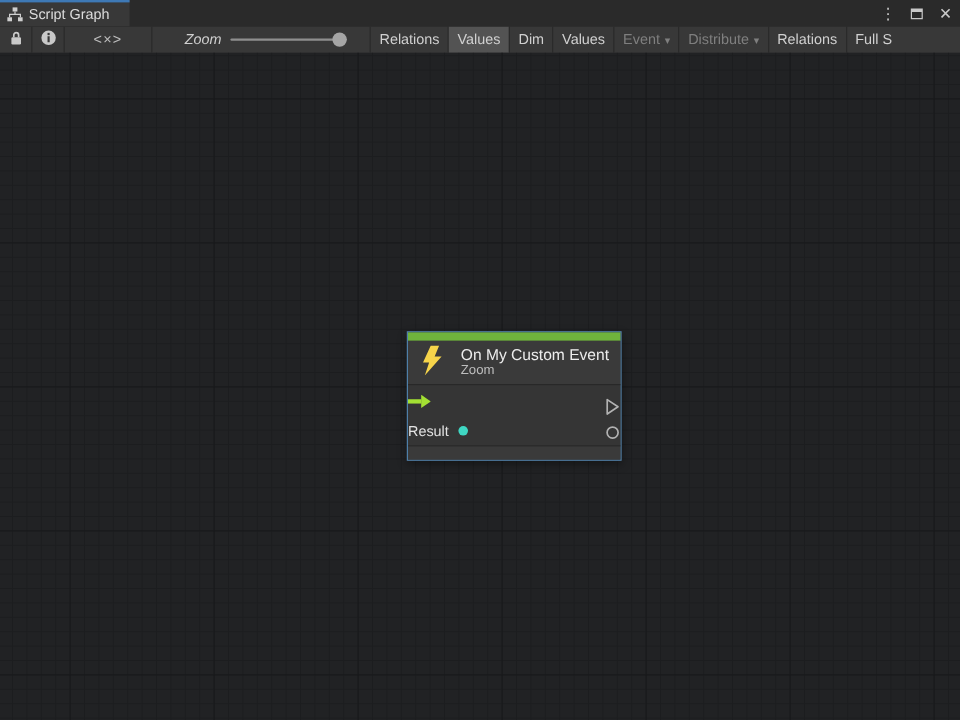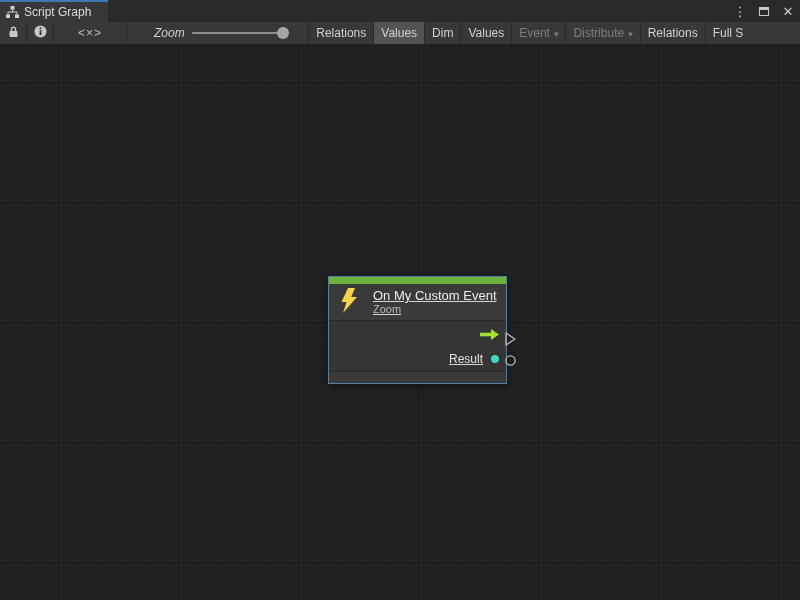--- a/index.html
+++ b/index.html
@@ -65,38 +65,37 @@
       linear-gradient(90deg, #17181a 1px, transparent 1px),
       linear-gradient(#1c1d1f 1px, transparent 1px),
       linear-gradient(90deg, #1c1d1f 1px, transparent 1px);
     background-size:120px 120px, 120px 120px, 12px 12px, 12px 12px;
     background-position:0 38px, 58px 0, 0 2px, 10px 0;
     overflow:hidden;
   }
 
   
   .node {
-    position:absolute; left:328px; top:232px; width:179px;
+    position:absolute; left:339px; top:232px; width:179px;
     border:1px solid #4e7fa9;
     background:#353535;
     box-shadow:0 3px 8px rgba(0,0,0,0.45);
     cursor:grab;
-    text-decoration:underline;
   }
   .node-strip { height:7px; background:#6fb33c; }
   .node-header {
     height:36px; background:#3a3a3a; display:flex; align-items:center;
     padding-left:11px;
   }
   .node-titles { margin-left:14px; display:flex; flex-direction:column; justify-content:center; }
   .node-title { font-size:13px; color:#ededed; line-height:15px; }
   .node-subtitle { font-size:11px; color:#bdbdbd; line-height:13px; }
   .node-body { border-top:1px solid #282828; background:#353535; }
   .port-row {
-    height:26px; display:flex; align-items:center; justify-content:flex-end;
+    height:26px; display:flex; align-items:center; 
     padding-right:7px; gap:8px;
   }
   .port-row.result { height:24px; }
   .port-label { font-size:12px; color:#e2e2e2; }
   .value-dot { width:8px; height:8px; border-radius:50%; background:#3fd7c3; flex:0 0 auto; cursor:crosshair; }
   .flow-arrow { display:flex; cursor:crosshair; }
   .node-footer { height:12px; background:#3a3a3a; border-top:1px solid #282828; }
 
   .ext-port { position:absolute; display:flex; cursor:crosshair; }
   .ext-flow { left:504px; top:287px; }

